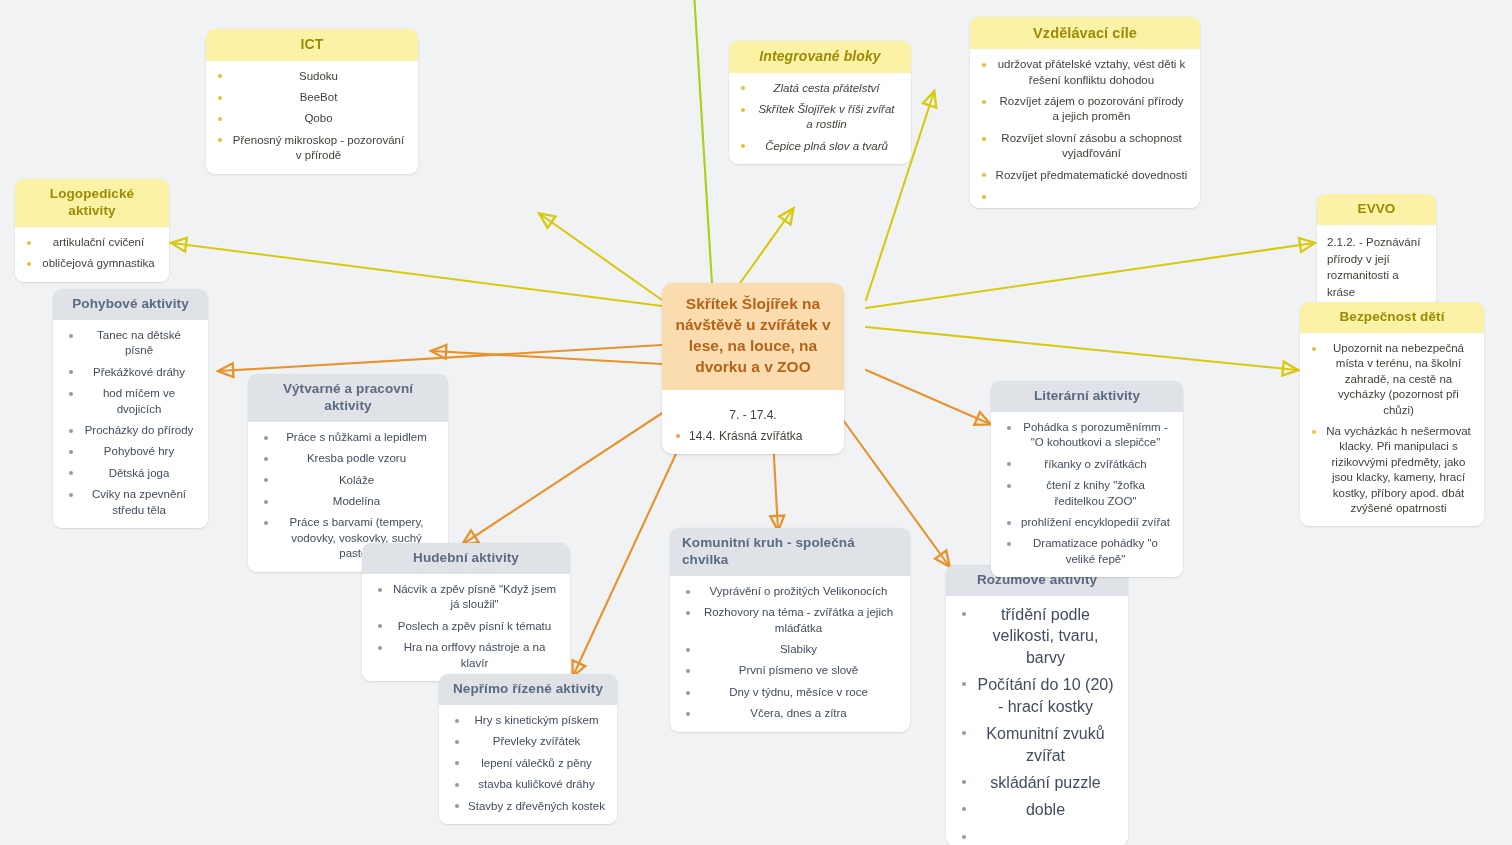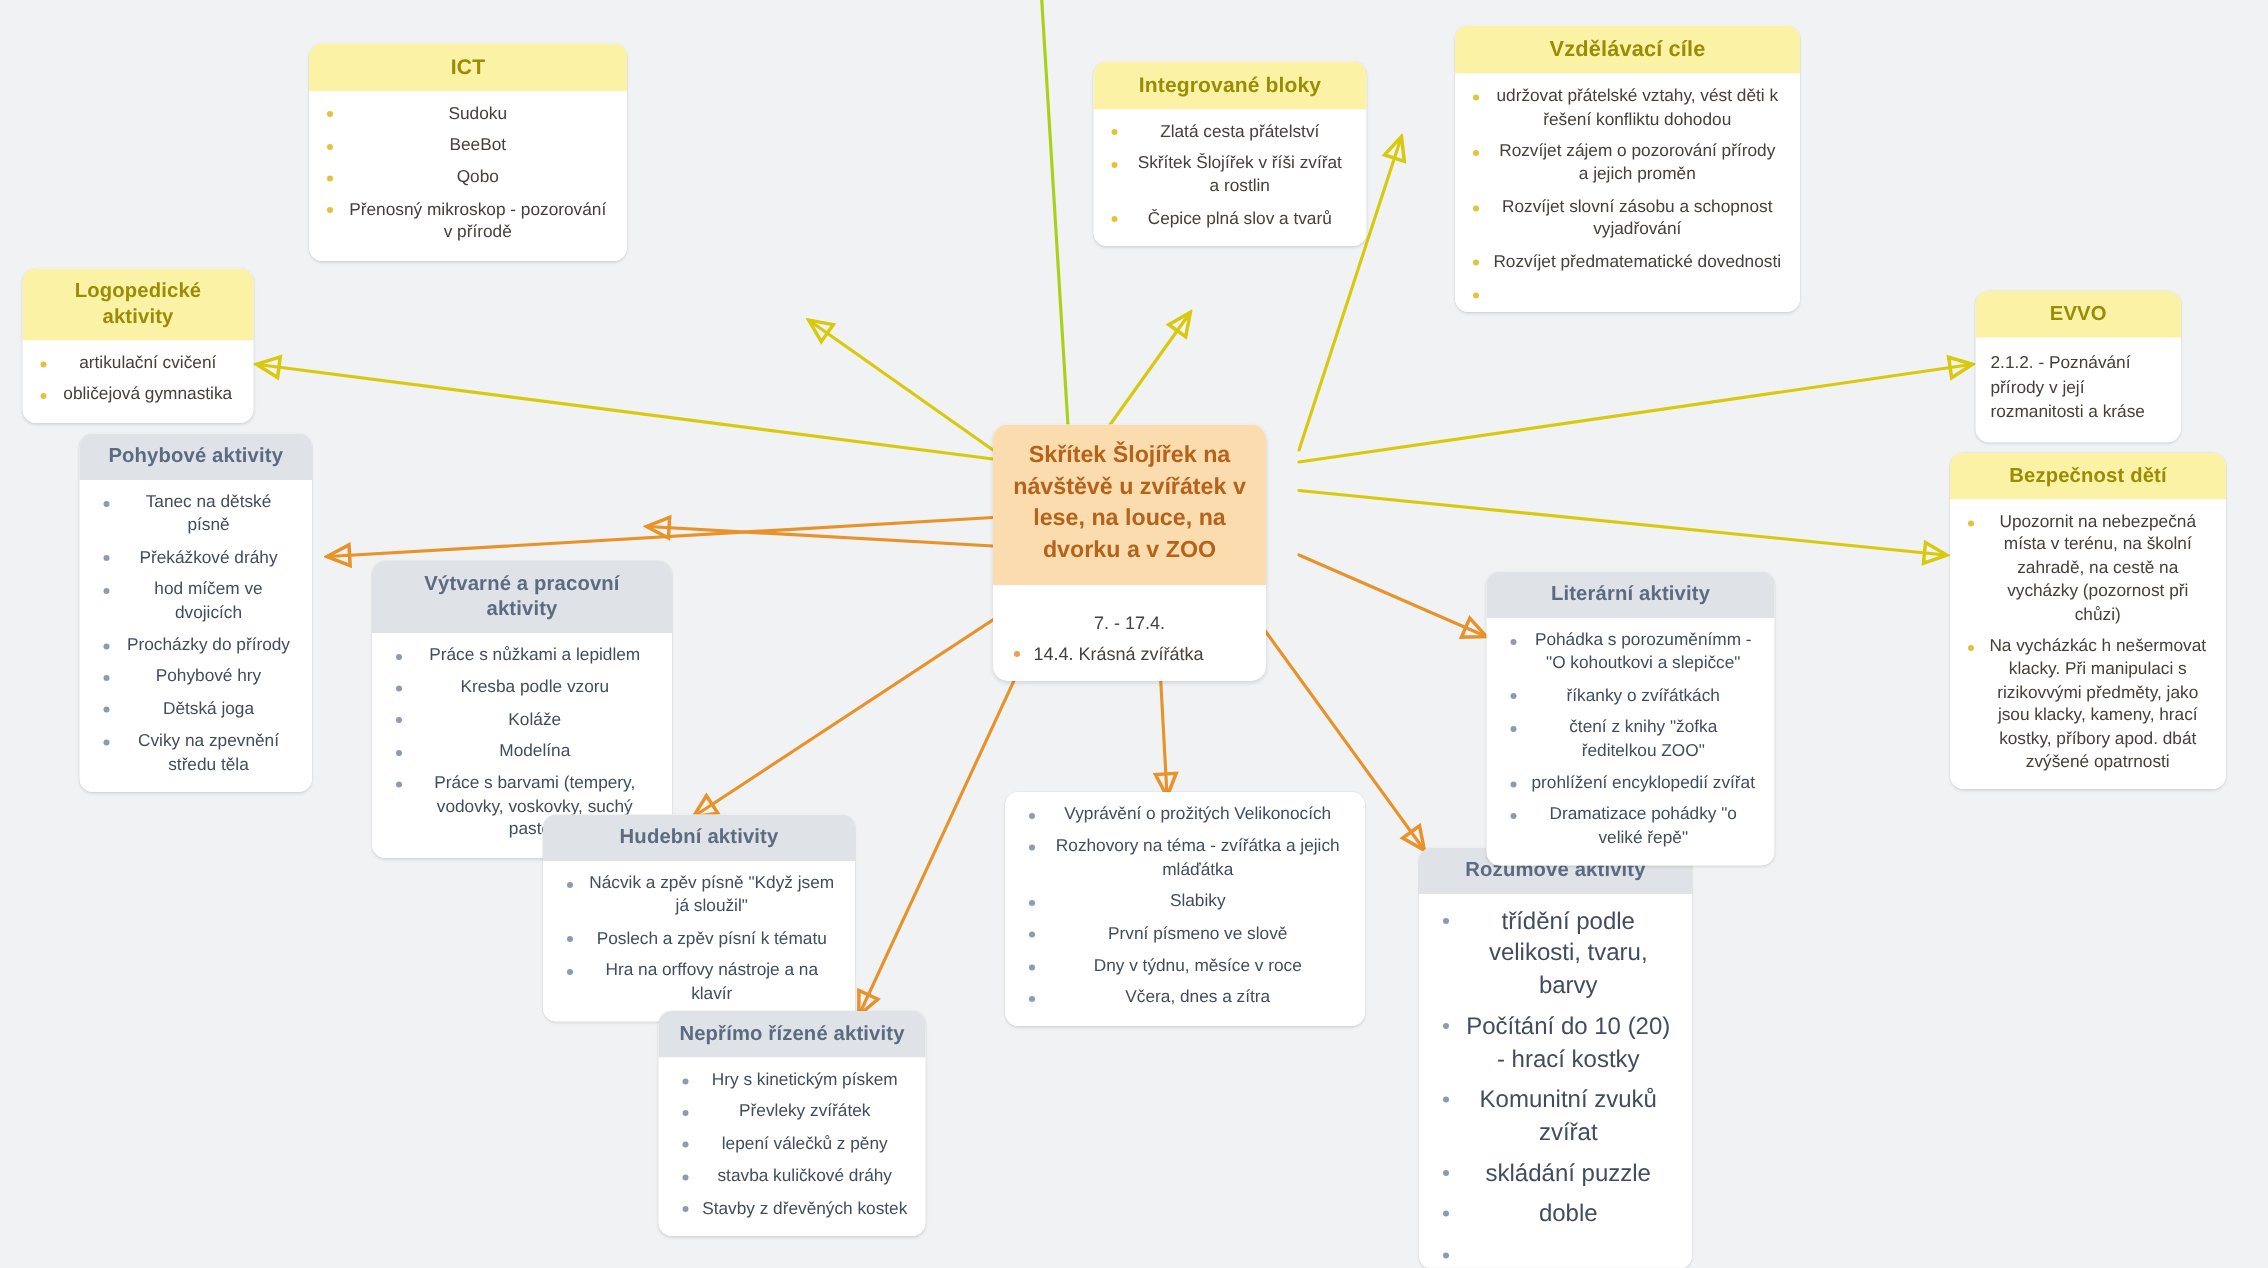--- a/index.html
+++ b/index.html
@@ -143,21 +143,21 @@
     <div class="body" style="font-size:11.5px;">
       <ul>
         <li>Sudoku</li>
         <li>BeeBot</li>
         <li>Qobo</li>
         <li>Přenosný mikroskop - pozorování v přírodě</li>
       </ul>
     </div>
   </div>
 
-  <div class="node y" style="left:729px;top:41px;width:182px;">
+  <div class="node y" style="left:729px;top:41px;width:182px;font-style:italic;">
     <div class="hdr" style="font-size:14px;">Integrované bloky</div>
     <div class="body" style="font-size:11.5px;">
       <ul>
         <li>Zlatá cesta přátelství</li>
         <li>Skřítek Šlojířek v říši zvířat a rostlin</li>
         <li>Čepice plná slov a tvarů</li>
       </ul>
     </div>
   </div>
 
@@ -230,20 +230,21 @@
         <li>Hry s kinetickým pískem</li>
         <li>Převleky zvířátek</li>
         <li>lepení válečků z pěny</li>
         <li>stavba kuličkové dráhy</li>
         <li>Stavby z dřevěných kostek</li>
       </ul>
     </div>
   </div>
 
   <div class="node g" style="left:670px;top:528px;width:240px;">
+    <div class="hdr" style="font-size:13.5px;text-align:left;padding-left:12px;">Komunitní kruh - společná chvilka</div>
     <div class="body" style="font-size:11.5px;padding-left:14px;">
       <ul>
         <li>Vyprávění o prožitých Velikonocích</li>
         <li>Rozhovory na téma - zvířátka a jejich mláďátka</li>
         <li>Slabiky</li>
         <li>První písmeno ve slově</li>
         <li>Dny v týdnu, měsíce v roce</li>
         <li>Včera, dnes a zítra</li>
       </ul>
     </div>
@@ -269,21 +270,21 @@
       <ul>
         <li>Pohádka s porozuměnímm - "O kohoutkovi a slepičce"</li>
         <li>říkanky  o zvířátkách</li>
         <li>čtení z knihy "žofka ředitelkou ZOO"</li>
         <li>prohlížení encyklopedií zvířat</li>
         <li>Dramatizace pohádky "o veliké řepě"</li>
       </ul>
     </div>
   </div>
 
-  <div class="node y" style="left:1317px;top:194px;width:137px;">
+  <div class="node y" style="left:1317px;top:194px;width:119px;">
     <div class="hdr" style="font-size:13.5px;">EVVO</div>
     <div class="evvo-text">2.1.2. - Poznávání přírody v její rozmanitosti a kráse</div>
   </div>
 
   <div class="node y" style="left:1300px;top:302px;width:184px;">
     <div class="hdr" style="font-size:13.5px;">Bezpečnost dětí</div>
     <div class="body" style="font-size:11.5px;">
       <ul>
         <li>Upozornit na nebezpečná místa v terénu, na školní zahradě, na cestě na vycházky (pozornost při chůzi)</li>
         <li>Na vycházkác h nešermovat klacky. Při manipulaci s rizikovvými předměty, jako jsou klacky, kameny, hrací kostky, příbory apod. dbát zvýšené opatrnosti</li>

